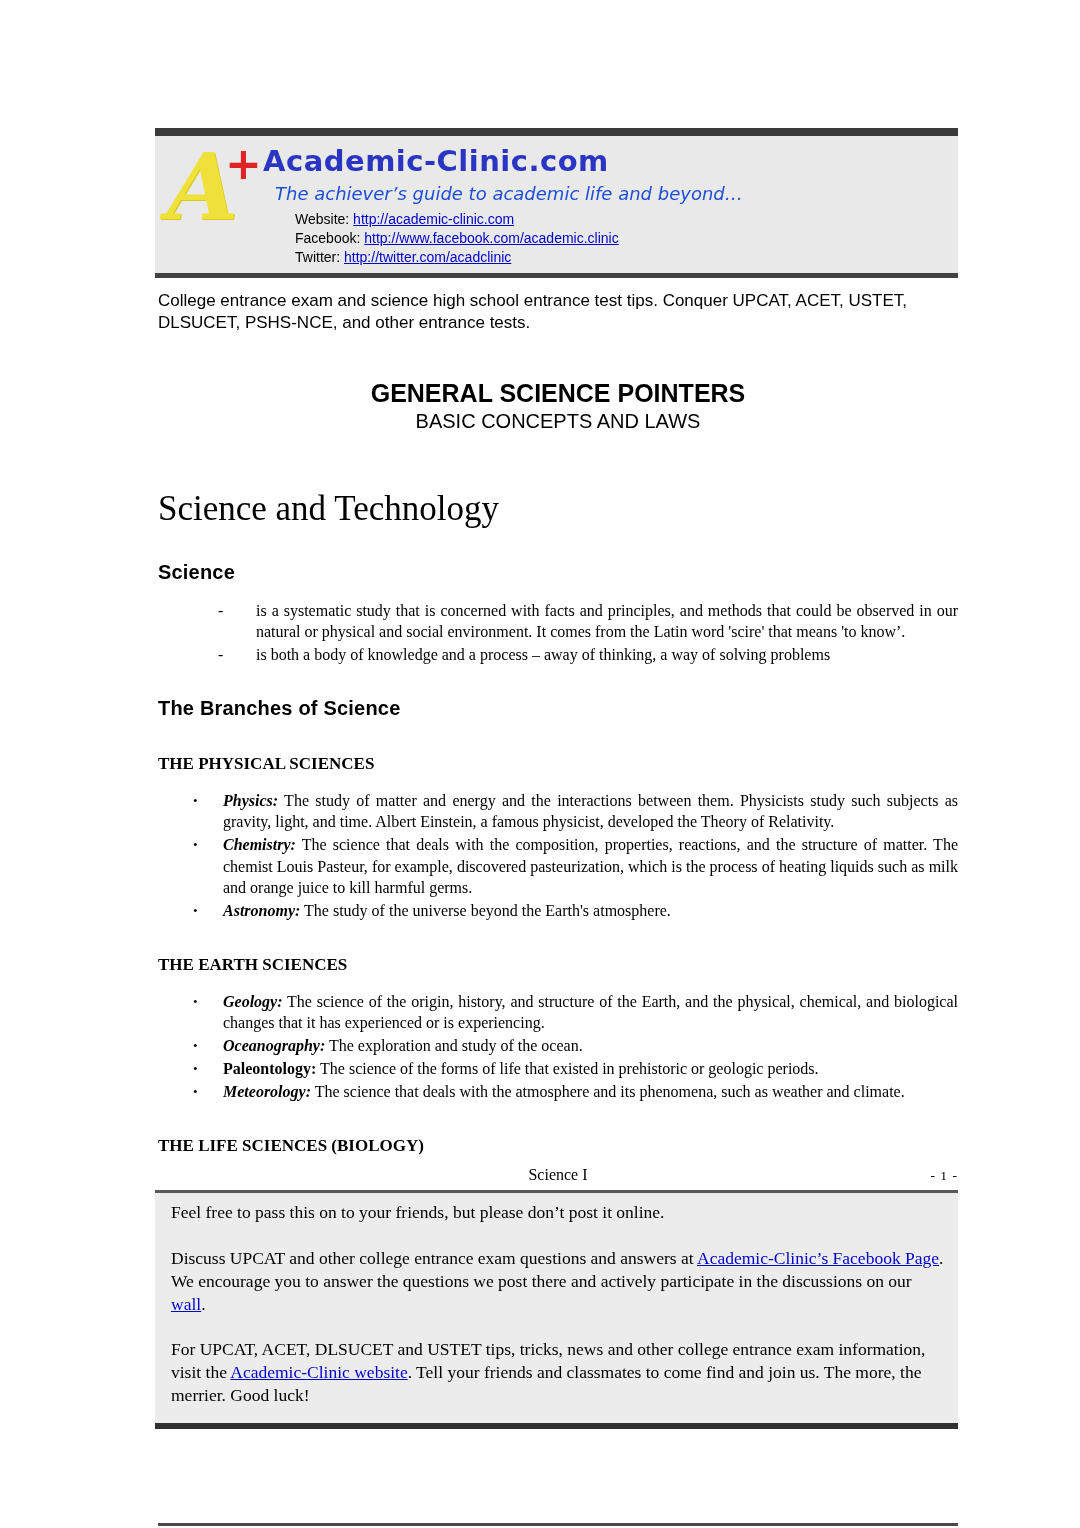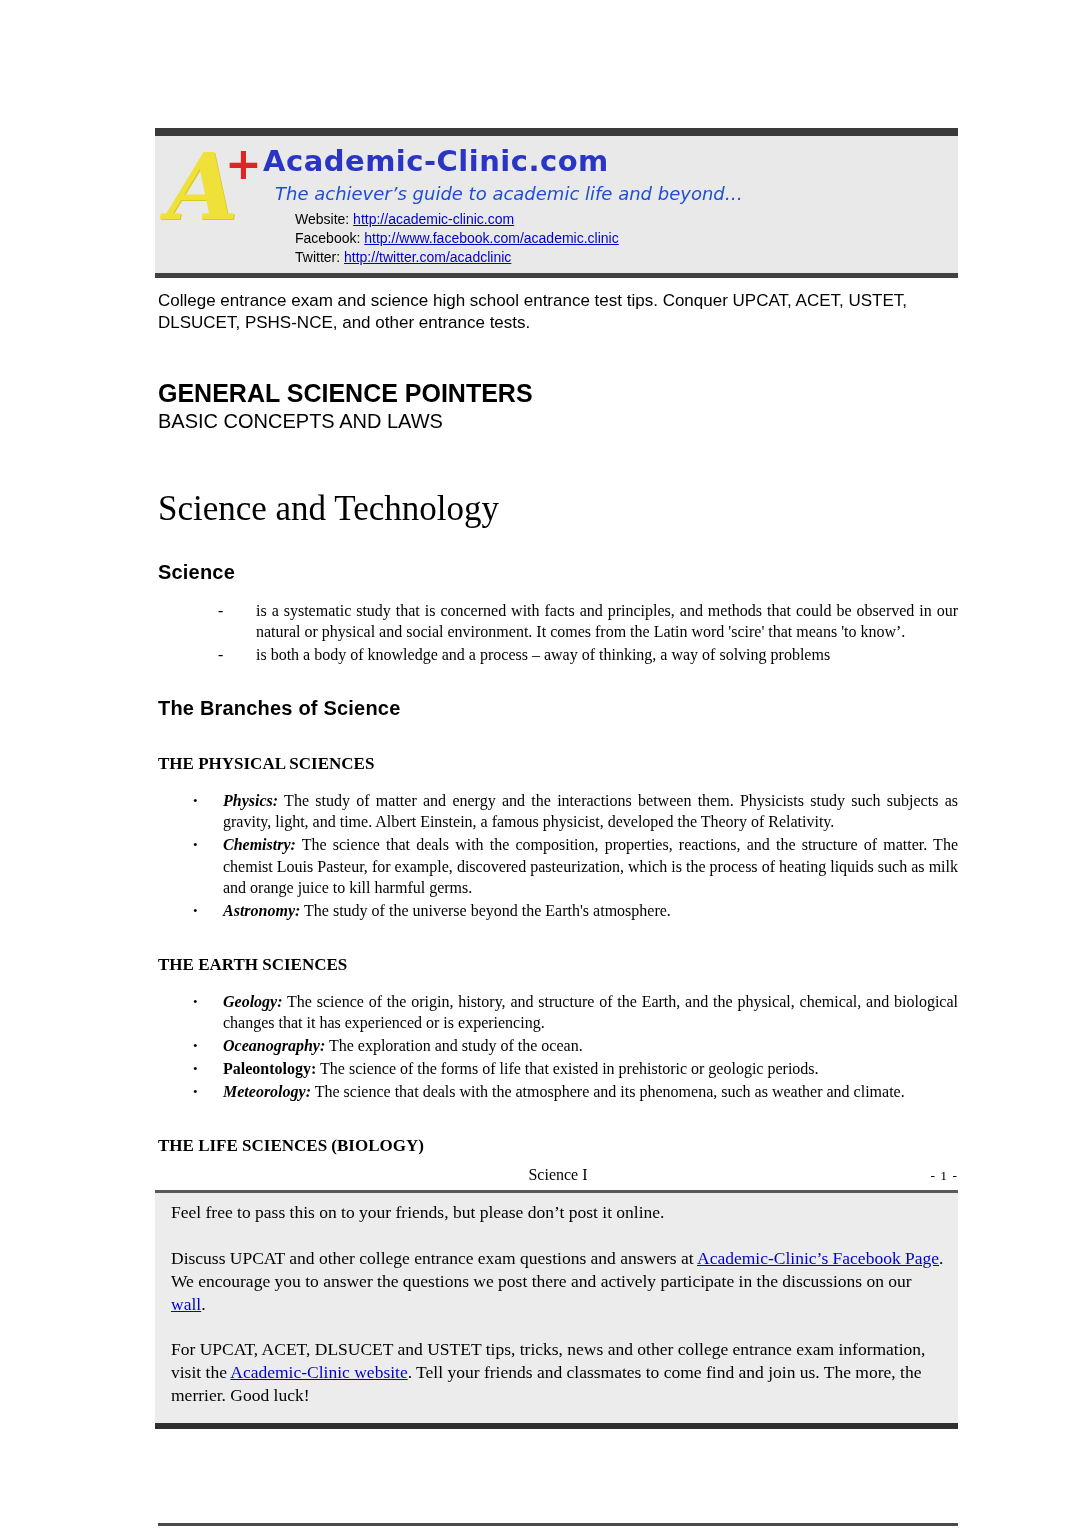--- a/index.html
+++ b/index.html
@@ -46,21 +46,21 @@
   }
   a.link { color:#0000cc; text-decoration:underline; cursor:pointer; }
 
   
   .intro {
     font-family:"Liberation Sans", sans-serif; font-size:17px;
     line-height:1.32; margin-top:12px;
   }
 
   
-  .doc-heading { text-align:left; margin-top:44px; }
+  .doc-heading { text-align:center; margin-top:44px; }
   .dh1 { font-family:"Liberation Sans", sans-serif; font-weight:bold; font-size:25px; line-height:1.2; }
   .dh2 { font-family:"Liberation Sans", sans-serif; font-size:20px; line-height:1.3; }
 
   
   .main-title { font-size:35px; font-weight:400; margin-top:56px; line-height:1.1; }
   .h-sans {
     font-family:"Liberation Sans", sans-serif; font-weight:bold;
     font-size:20px; margin-top:32px; letter-spacing:0.2px;
   }
   .h-serif { font-weight:bold; font-size:17px; margin-top:34px; }

